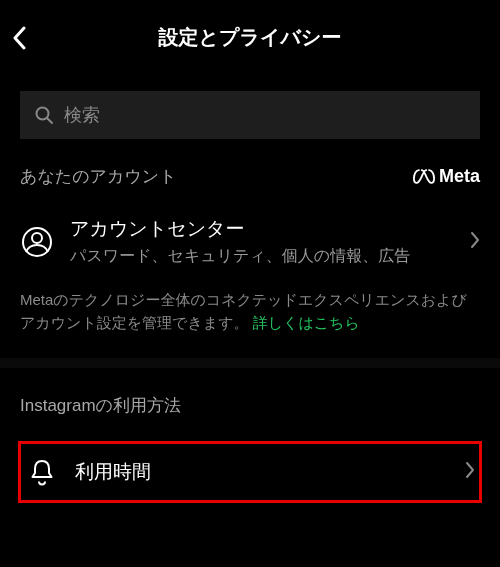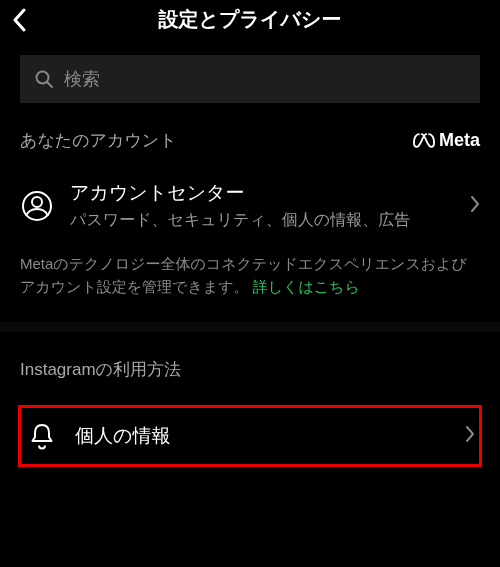--- a/index.html
+++ b/index.html
@@ -7,21 +7,21 @@
       width: 500px;
       height: 567px;
       background: #000;
       color: #fff;
       font-family: -apple-system, "Hiragino Sans", "Hiragino Kaku Gothic ProN", sans-serif;
       overflow: hidden;
     }
     .header {
       display: flex;
       align-items: center;
-      padding: 6px 16px;
+      padding: 24px 16px;
       position: relative;
     }
     .back-btn {
       position: absolute;
       left: 12px;
       display: flex;
       align-items: center;
     }
     .header-title {
       flex: 1;
@@ -178,21 +178,21 @@
     <span>Instagramの利用方法</span>
   </div>
 
   <div class="list-row highlighted">
     <div class="row-icon">
       <svg width="28" height="28" viewBox="0 0 28 28" fill="none">
         <path d="M14 3c-4.5 0-7 3-7 8v4l-2.5 4h19L21 15v-4c0-5-2.5-8-7-8z M11 23.5a3 3 0 0 0 6 0" stroke="#fff" stroke-width="2" stroke-linejoin="round"></path>
       </svg>
     </div>
     <div class="row-body">
-      <span class="row-title">個人の情報</span>
+      <span class="row-title">利用時間</span>
     </div>
     <div class="row-chevron">
       <svg width="10" height="18" viewBox="0 0 10 18" fill="none">
         <path d="M2 2 L8 9 L2 16" stroke="#888" stroke-width="2" stroke-linecap="round" stroke-linejoin="round"></path>
       </svg>
     </div>
   </div>
 
 </div>
 

